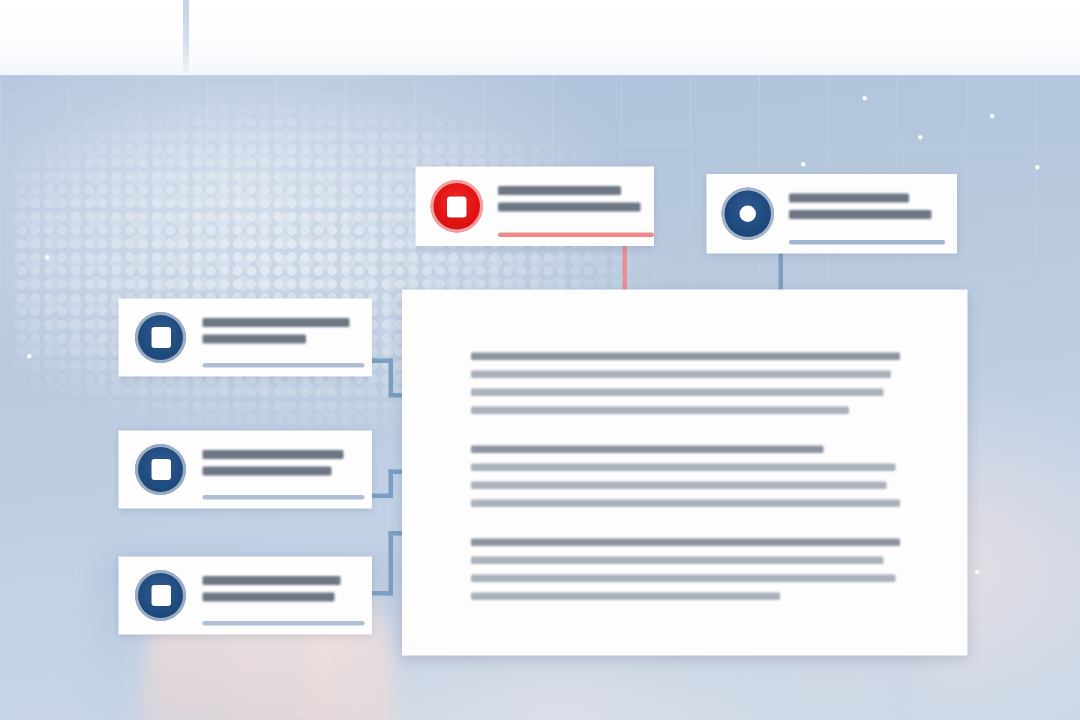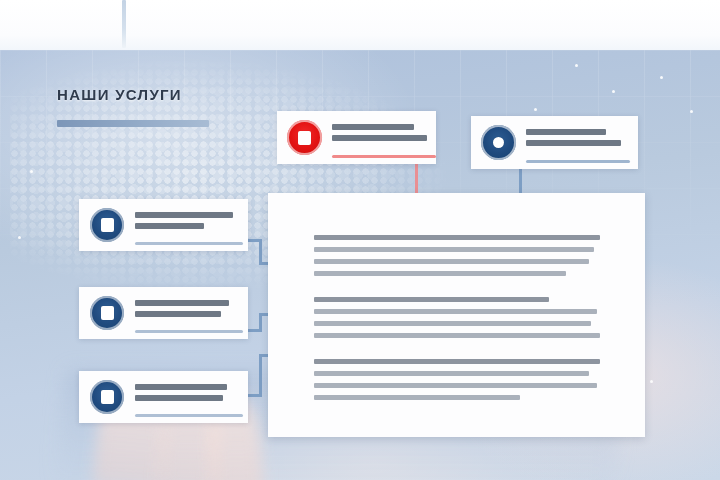--- a/index.html
+++ b/index.html
@@ -139,24 +139,20 @@
     <div class="bg-sparkle" style="left:534px;top:58px;"></div>
     <div class="bg-sparkle" style="left:30px;top:120px;"></div>
     <div class="bg-sparkle" style="left:18px;top:186px;"></div>
     <div class="bg-sparkle" style="left:650px;top:330px;"></div>
     <div class="bg-sparkle" style="left:600px;top:372px;"></div>
   </div>
 
   <div class="top-band"></div>
   <div class="top-tick"></div>
 
-  <div class="hero">
-    <div class="hero-title">НАШИ УСЛУГИ</div>
-    <div class="hero-rule"></div>
-  </div>
 
   <div class="conn red v" style="left:415px;top:164px;height:60px;"></div>
   <div class="conn v" style="left:519px;top:169px;height:57px;"></div>
 
   <div class="conn h" style="left:246px;top:239px;width:16px;"></div>
   <div class="conn v" style="left:259px;top:239px;height:24px;"></div>
   <div class="conn h" style="left:259px;top:262px;width:44px;"></div>
 
   <div class="conn h" style="left:246px;top:329px;width:16px;"></div>
   <div class="conn v" style="left:259px;top:313px;height:19px;"></div>

